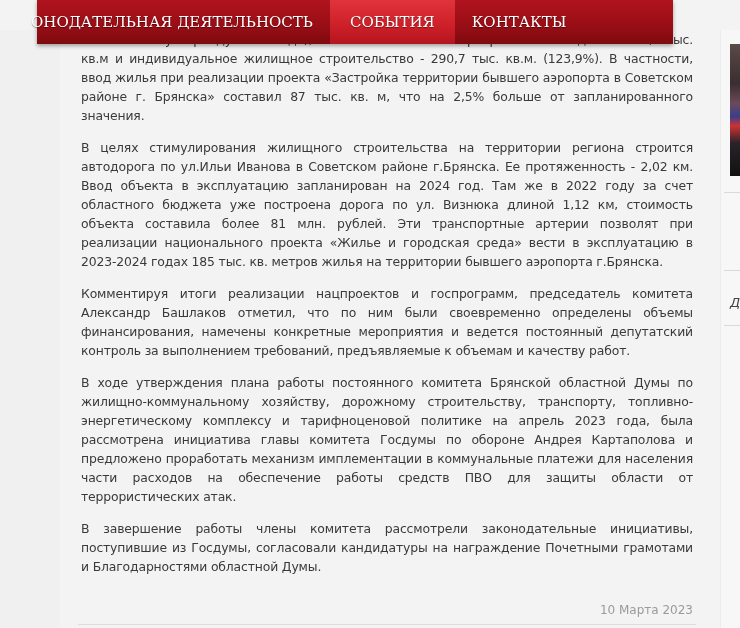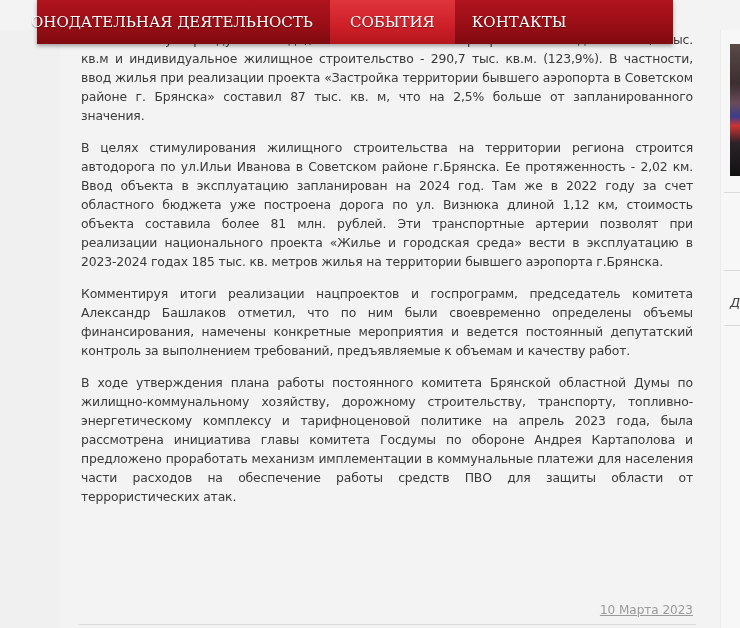--- a/index.html
+++ b/index.html
@@ -46,21 +46,21 @@
     }
     .content p {
       text-align: justify;
       margin-bottom: 13px;
       letter-spacing: -0.15px;
     }
     .content p.first-partial { margin-top: 0; }
     .date {
       position: absolute; top: 603px; left: 560px; width: 133px;
       text-align: right;
-      font-size: 12px; color: #9a9a9a; text-decoration: underline;
+      font-size: 12px; color: #9a9a9a;
     }
     .bottom-rule {
       position: absolute; top: 624px; left: 78px; width: 618px; height: 1px;
       background: #dcdcdc;
     }
 
     
     .sidebar {
       position: absolute; top: 30px; left: 720px; width: 20px; height: 598px;
       background: #f7f7f7;
@@ -99,20 +99,21 @@
     <div class="nav-item">
       <span class="lbl">КОНТАКТЫ</span>
     </div>
   </nav>
 
   <article class="content">
     <p class="first-partial">аналогичному периоду 2021 года), в том числе: многоквартирные жилые дома - 193,2 тыс. кв.м и индивидуальное жилищное строительство - 290,7 тыс. кв.м. (123,9%). В частности, ввод жилья при реализации проекта «Застройка территории бывшего аэропорта в Советском районе г. Брянска» составил  87 тыс. кв. м, что на 2,5% больше от запланированного значения.</p>
     <p>В целях стимулирования жилищного строительства на территории региона строится автодорога по ул.Ильи Иванова в Советском районе г.Брянска. Ее протяженность - 2,02 км. Ввод объекта в эксплуатацию запланирован на 2024 год. Там же в 2022 году за счет областного бюджета уже построена дорога по ул. Визнюка длиной 1,12 км, стоимость объекта составила более 81 млн. рублей. Эти транспортные артерии позволят при реализации национального проекта «Жилье и городская среда» вести в эксплуатацию в 2023-2024 годах 185 тыс. кв. метров жилья на территории бывшего аэропорта г.Брянска.</p>
     <p>Комментируя итоги реализации нацпроектов и госпрограмм, председатель комитета Александр Башлаков отметил, что по ним были своевременно определены объемы финансирования, намечены конкретные мероприятия и ведется постоянный депутатский контроль за выполнением требований, предъявляемые к объемам и качеству работ.</p>
     <p>В ходе утверждения плана работы постоянного комитета Брянской областной Думы по жилищно-коммунальному хозяйству, дорожному строительству, транспорту, топливно-энергетическому комплексу и тарифноценовой политике на апрель 2023 года, была рассмотрена инициатива главы комитета Госдумы по обороне Андрея Картаполова и предложено проработать механизм имплементации в коммунальные платежи для населения части расходов на обеспечение работы средств ПВО для защиты области от террористических атак.</p>
+    <p>В завершение работы члены комитета рассмотрели законодательные инициативы, поступившие из Госдумы, согласовали кандидатуры на награждение Почетными грамотами и Благодарностями областной Думы.</p>
   </article>
 
   <div class="date">10 Марта 2023</div>
   <div class="bottom-rule"></div>
 
   <aside class="sidebar"></aside>
   <div class="side-photo"></div>
   <div class="side-rule" style="top:192px;"></div>
   <div class="side-rule" style="top:270px;"></div>
   <div class="side-letter">Д</div>

